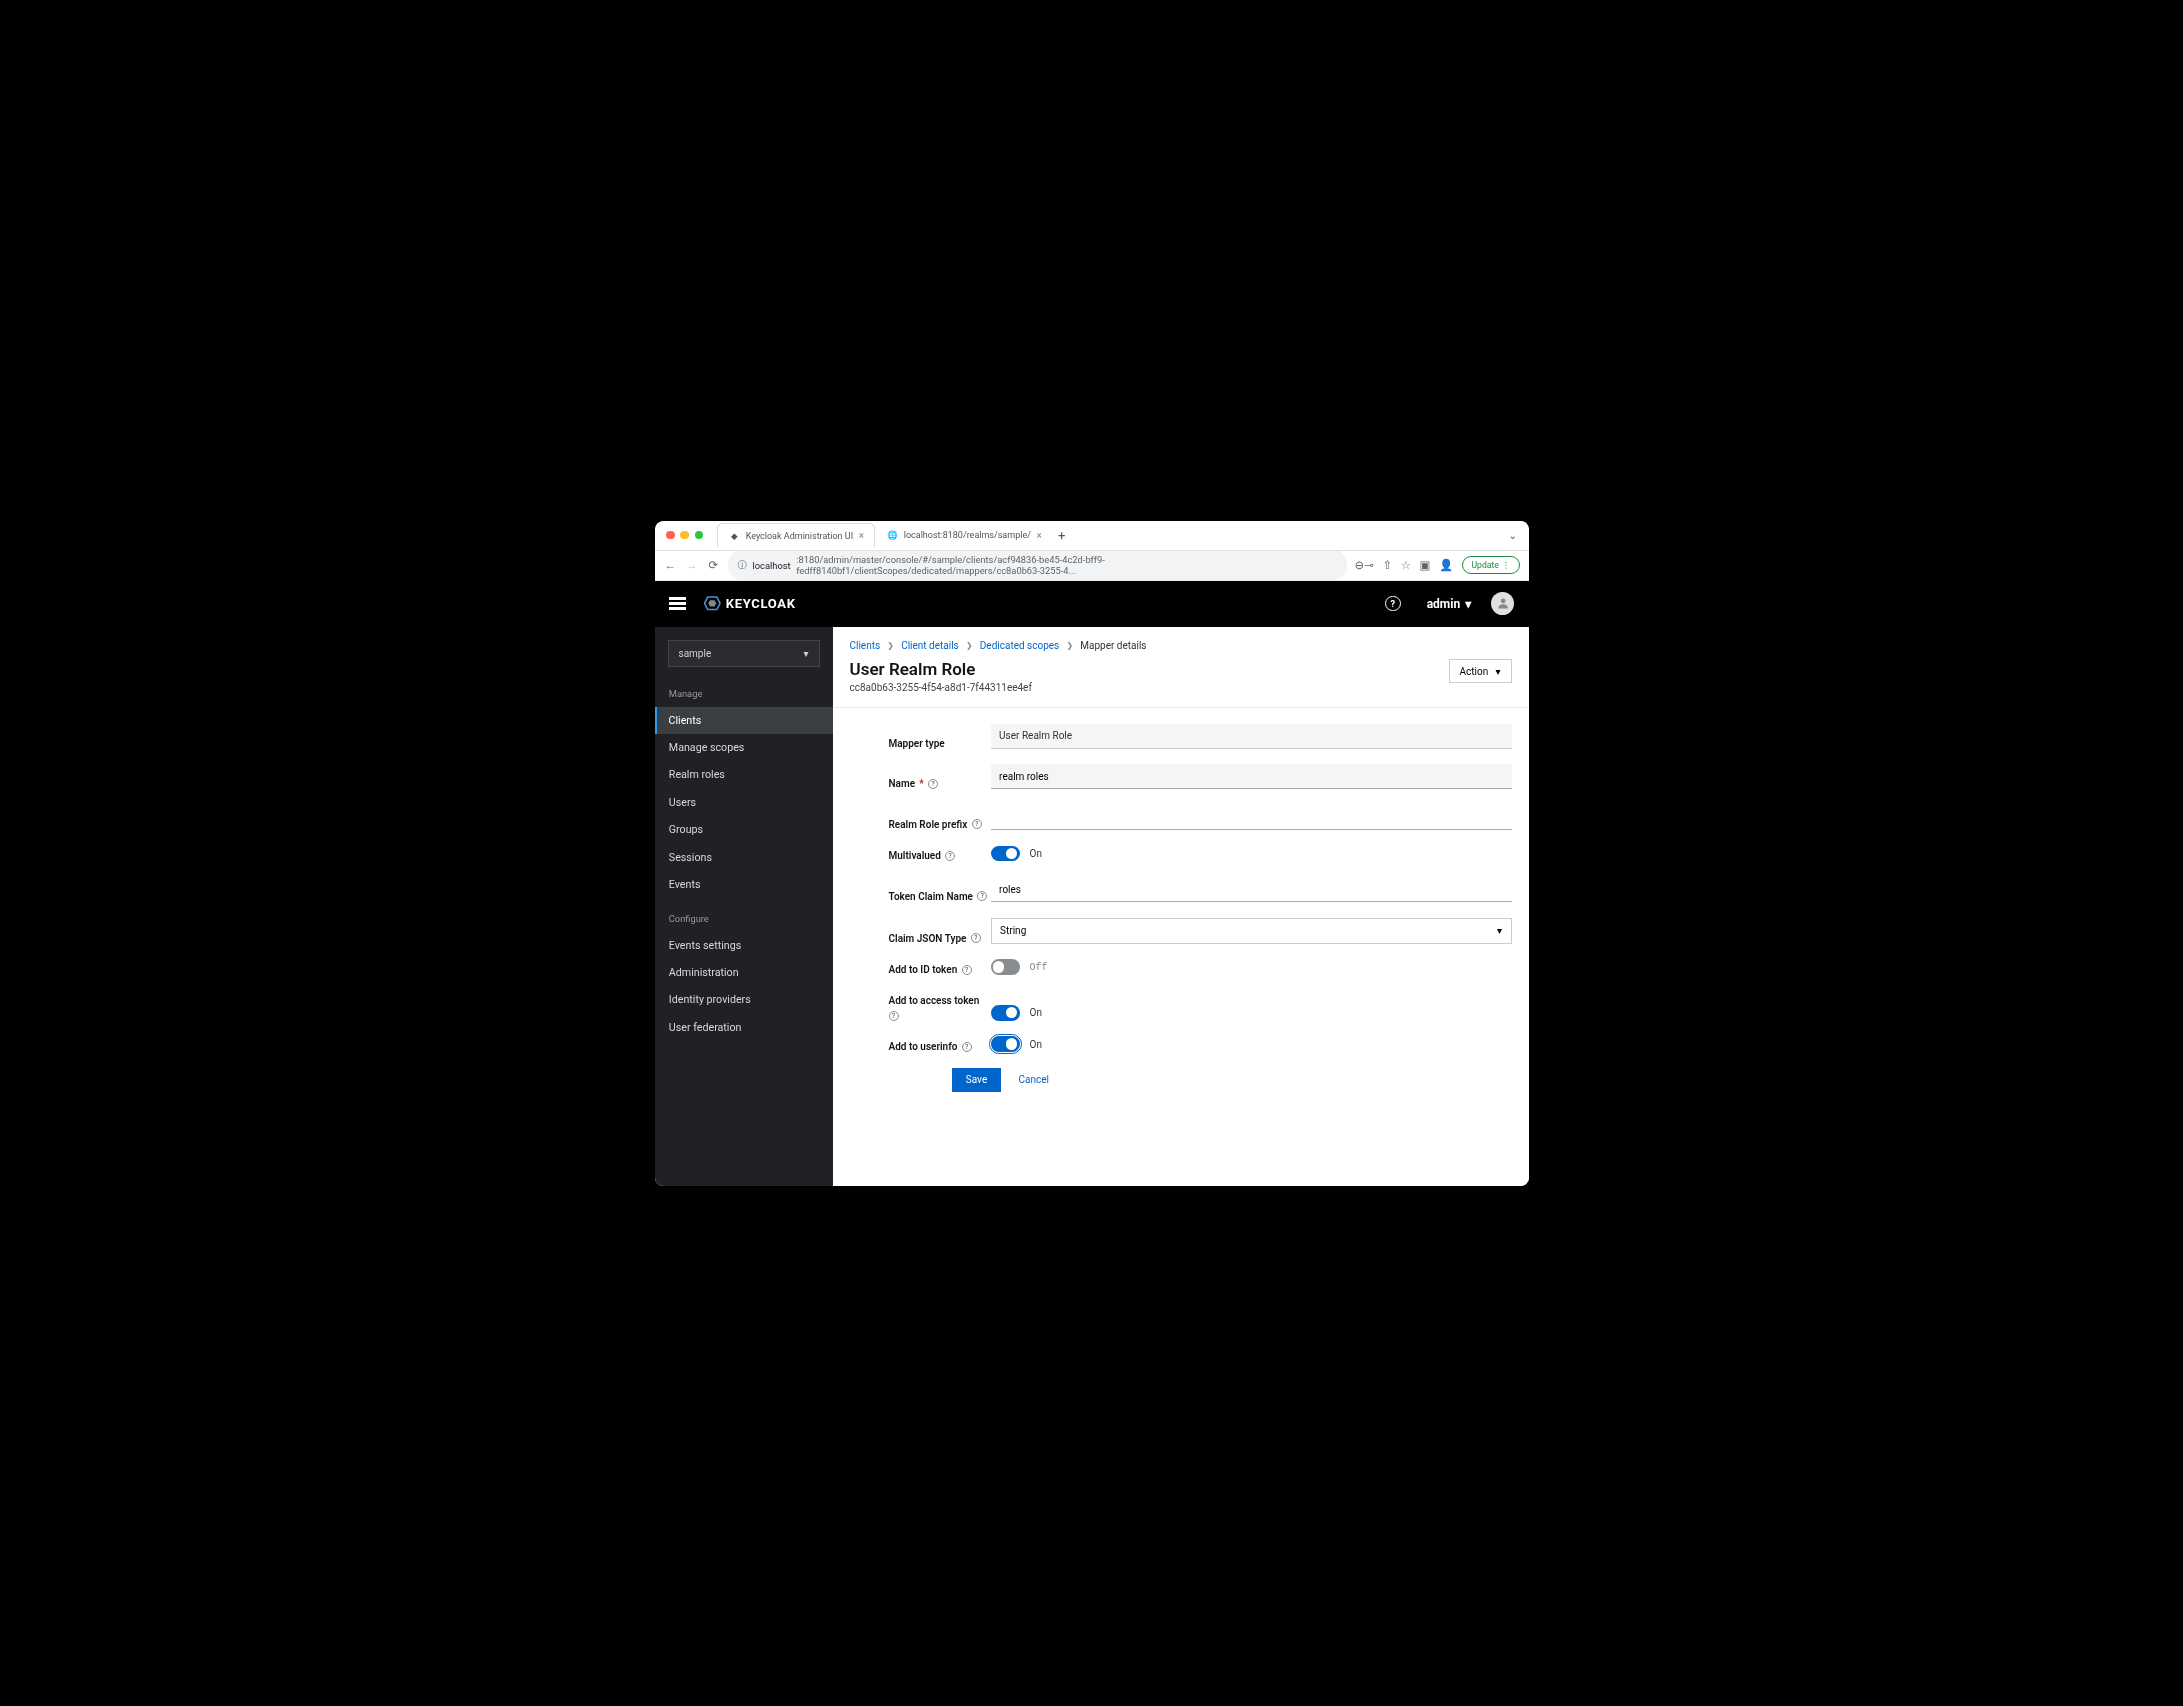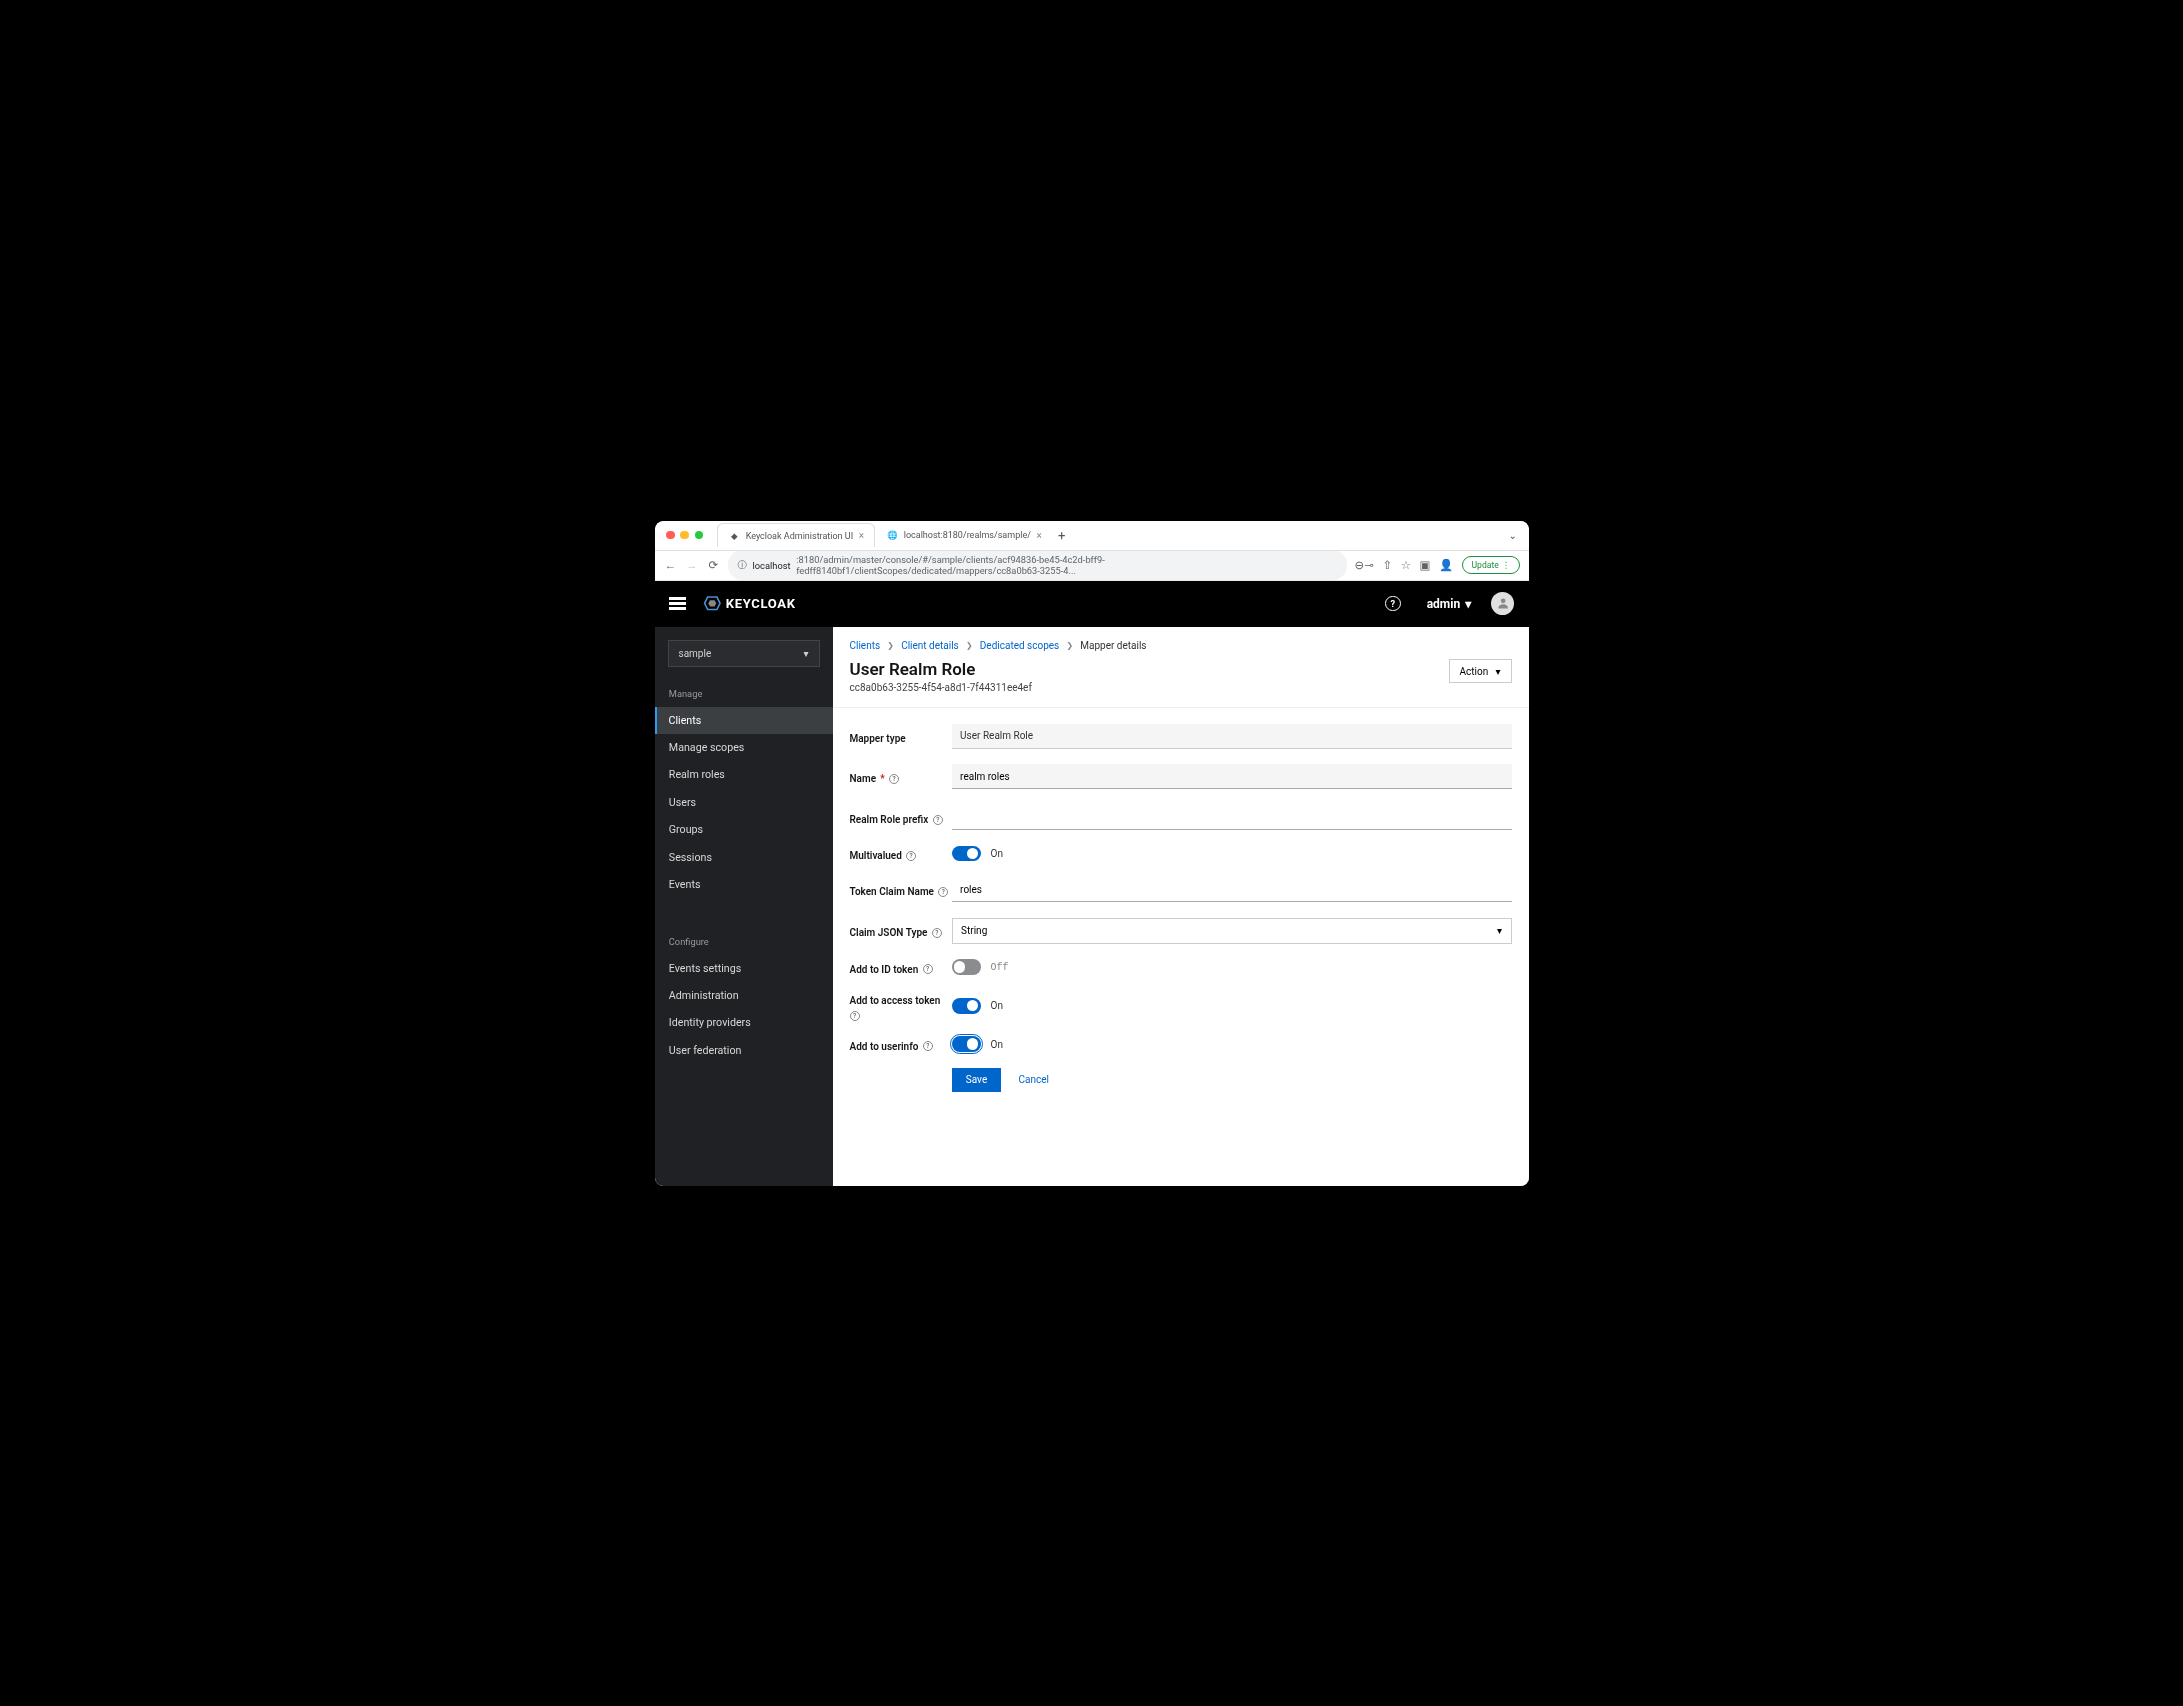--- a/index.html
+++ b/index.html
@@ -44,21 +44,21 @@
 .content { flex:1; background:#fff; }
 .breadcrumb { padding:13px 17px 5.7px; font-size:10px; color:#333; display:flex; align-items:center; gap:7.2px; }
 .breadcrumb a { color:#0066cc; text-decoration:none; cursor:pointer; }
 .breadcrumb .sep { color:#888; font-size:7.9px; }
 .header { padding:2.9px 17px 14.3px; display:flex; justify-content:space-between; align-items:flex-start; }
 .header h1 { font-size:17px; font-weight:600; color:#151515; }
 .header .sub { font-size:10px; color:#444; margin-top:3px; }
 .action-btn { border:0.7px solid #ccc; background:#fff; padding:5.7px 10px; font-size:10px; display:flex; align-items:center; gap:7.2px; cursor:pointer; }
 .divider { height:0.7px; background:#eee; margin:0; }
 .form { padding:15.8px 17px; }
-.form-row { display:flex; align-items:center; margin-bottom:15.8px; }
+.form-row { display:flex; align-items:flex-end; margin-bottom:15.8px;margin-left:39px; }
 .form-label { width:102px; font-size:10px; font-weight:600; color:#151515; display:flex; align-items:center; gap:4.3px; flex-wrap:wrap; padding-top:4.3px; }
 .req { color:#c9190b; }
 .help-i { width:10px; height:10px; border:0.7px solid #888; border-radius:50%; display:inline-flex; align-items:center; justify-content:center; font-size:6.4px; color:#666; cursor:help; }
 .form-field { flex:1; }
 .ro-field { background:#f5f5f5; border:0.7px solid #ddd; border-top:none; border-left:none; border-right:none; border-bottom:0.7px solid #ccc; padding:6.4px 8.6px; font-size:10px; color:#333; }
 .text-input { width:100%; border:0.7px solid #ccc; border-top:none; border-left:none; border-right:none; border-bottom:0.7px solid #aaa; padding:6.4px 8.6px; font-size:10px; background:#fff; }
 .text-input.filled { background:#f5f5f5; }
 .select { width:100%; border:0.7px solid #ccc; padding:6.4px 8.6px; font-size:10px; display:flex; justify-content:space-between; align-items:center; cursor:pointer; background:#fff; }
 .toggle-wrap { display:flex; align-items:center; gap:10px; }
 .toggle { width:29px; height:15.8px; border-radius:7.9px; position:relative; cursor:pointer; }
@@ -155,21 +155,21 @@
         <span>▾</span>
       </div>
       <div class="nav-header">Manage</div>
       <div class="nav-item active">Clients</div>
       <div class="nav-item">Manage scopes</div>
       <div class="nav-item">Realm roles</div>
       <div class="nav-item">Users</div>
       <div class="nav-item">Groups</div>
       <div class="nav-item">Sessions</div>
       <div class="nav-item">Events</div>
-      <div class="nav-header" style="margin-top:31px">Configure</div>
+      <div class="nav-header" style="margin-top:8px">Configure</div>
       <div class="nav-item">Events settings</div>
       <div class="nav-item">Administration</div>
       <div class="nav-item">Identity providers</div>
       <div class="nav-item">User federation</div>
     </div>
 
     <div class="content">
       <div class="breadcrumb">
         <a>Clients</a>
         <span class="sep">❯</span>

